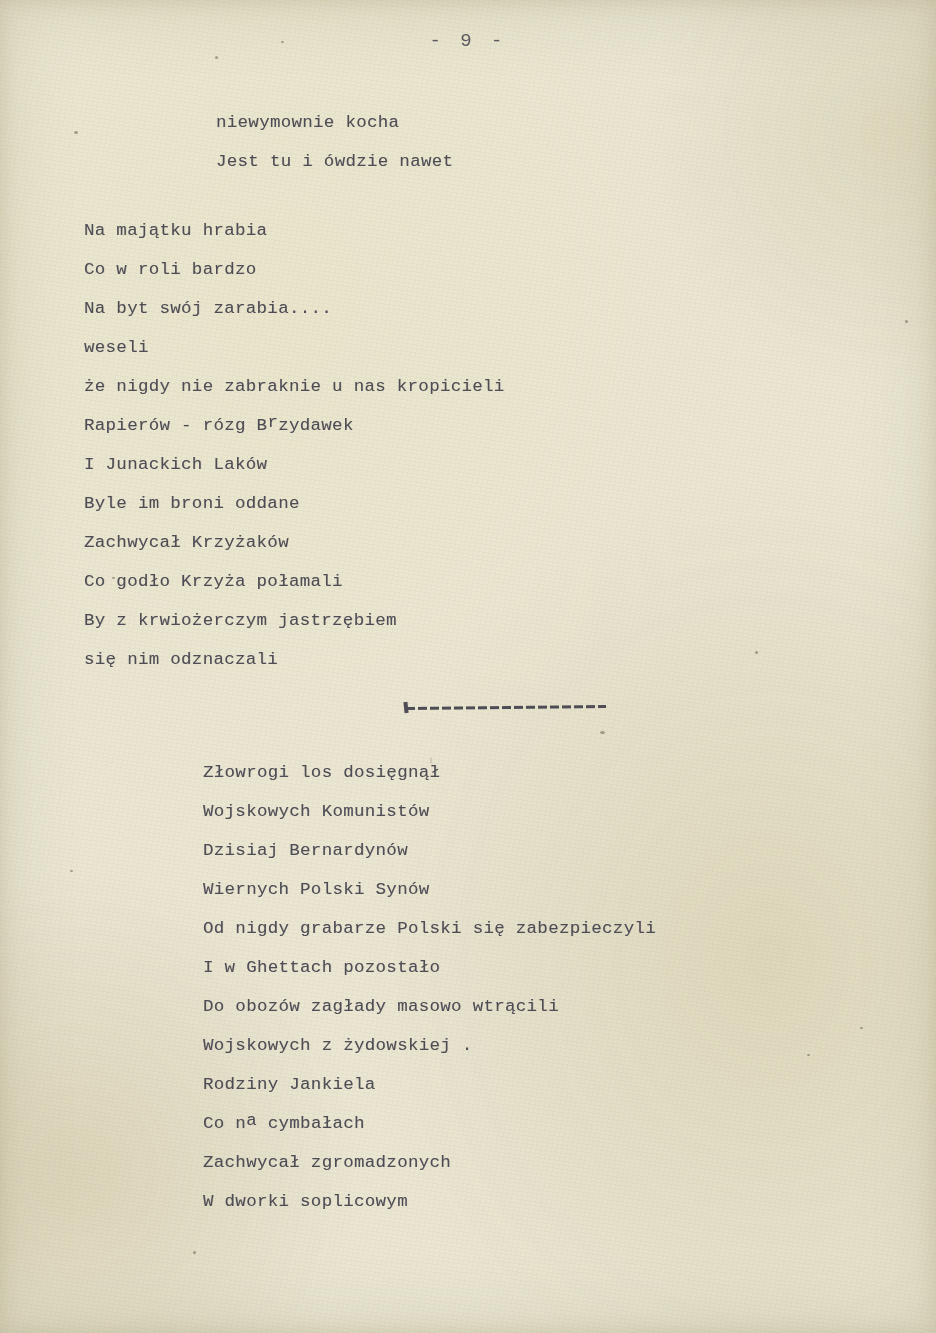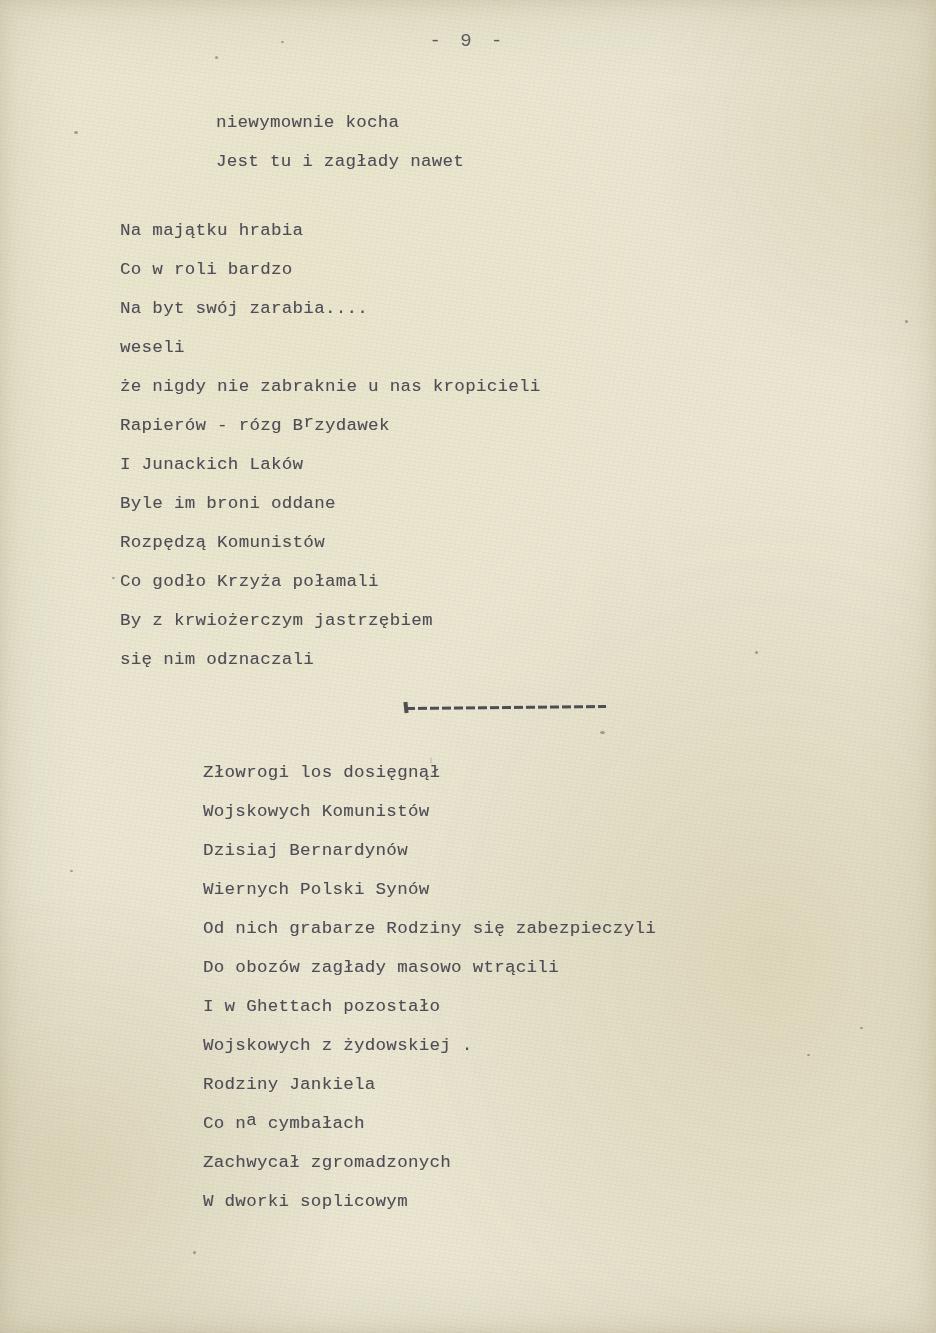--- a/index.html
+++ b/index.html
@@ -78,21 +78,21 @@
 
   .line {
     font-size: 17.4px;
     line-height: 39px;
     letter-spacing: 0.35px;
     white-space: pre;
     color: #4e4c55;
     text-shadow: 0.4px 0.3px 0.5px rgba(90,86,96,0.30);
   }
 
-  .stanza-a .line { padding-left: 120px; }
+  .stanza-a .line { padding-left: 84px; }
   .stanza-a .line.indented { padding-left: 216px; font-family: Liberation Mono, monospace; }
   .stanza-b .line { padding-left: 203px; }
 
   .gap-sm { height: 30px; }
 
   .divider-row {
     position: relative;
     height: 74px;
   }
   .divider {
@@ -142,51 +142,51 @@
   <div class="speck" style="left:905px;top:320px;width:3px;height:3px;"></div>
   <div class="speck" style="left:430px;top:757px;width:2px;height:7px;opacity:0.35;"></div>
   <div class="speck" style="left:807px;top:1054px;width:3px;height:2px;"></div>
 
   <div class="folio">-  9  -</div>
 
   <div class="body">
 
     <div class="stanza-a">
       <div class="line indented">niewymownie kocha</div>
-      <div class="line indented">Jest tu i zagłady nawet</div>
+      <div class="line indented">Jest tu i ówdzie nawet</div>
 
       <div class="gap-sm"></div>
 
       <div class="line">Na majątku hrabia</div>
       <div class="line">Co w roli bardzo</div>
       <div class="line">Na byt swój zarabia....</div>
       <div class="line">weseli</div>
       <div class="line">że nigdy nie zabraknie u nas kropicieli</div>
       <div class="line">Rapierów - rózg B<span class="up2">r</span>zydawek</div>
       <div class="line">I Junackich Laków</div>
       <div class="line">Byle im broni oddane</div>
-      <div class="line">Rozpędzą Komunistów</div>
+      <div class="line">Zachwycał Krzyżaków</div>
       <div class="line">Co godło Krzyża połamali</div>
       <div class="line">By z krwiożerczym jastrzębiem</div>
       <div class="line">się nim odznaczali</div>
     </div>
 
     <div class="divider-row">
       <div class="divider-tick"></div>
       <div class="divider"></div>
     </div>
 
     <div class="stanza-b">
       <div class="line">Złowrogi los dosięgnął</div>
       <div class="line">Wojskowych Komunistów</div>
       <div class="line">Dzisiaj Bernardynów</div>
       <div class="line">Wiernych Polski Synów</div>
-      <div class="line">Od nich grabarze Rodziny się zabezpieczyli</div>
+      <div class="line">Od nigdy grabarze Polski się zabezpieczyli</div>
+      <div class="line">I w Ghettach pozostało</div>
       <div class="line">Do obozów zagłady masowo wtrącili</div>
-      <div class="line">I w Ghettach pozostało</div>
       <div class="line">Wojskowych z żydowskiej .</div>
       <div class="line">Rodziny Jankiela</div>
       <div class="line">Co n<span class="up2">a</span> cymbałach</div>
       <div class="line">Zachwycał zgromadzonych</div>
       <div class="line">W dworki soplicowym</div>
     </div>
 
   </div>
 
   <div class="edge-shade"></div>

